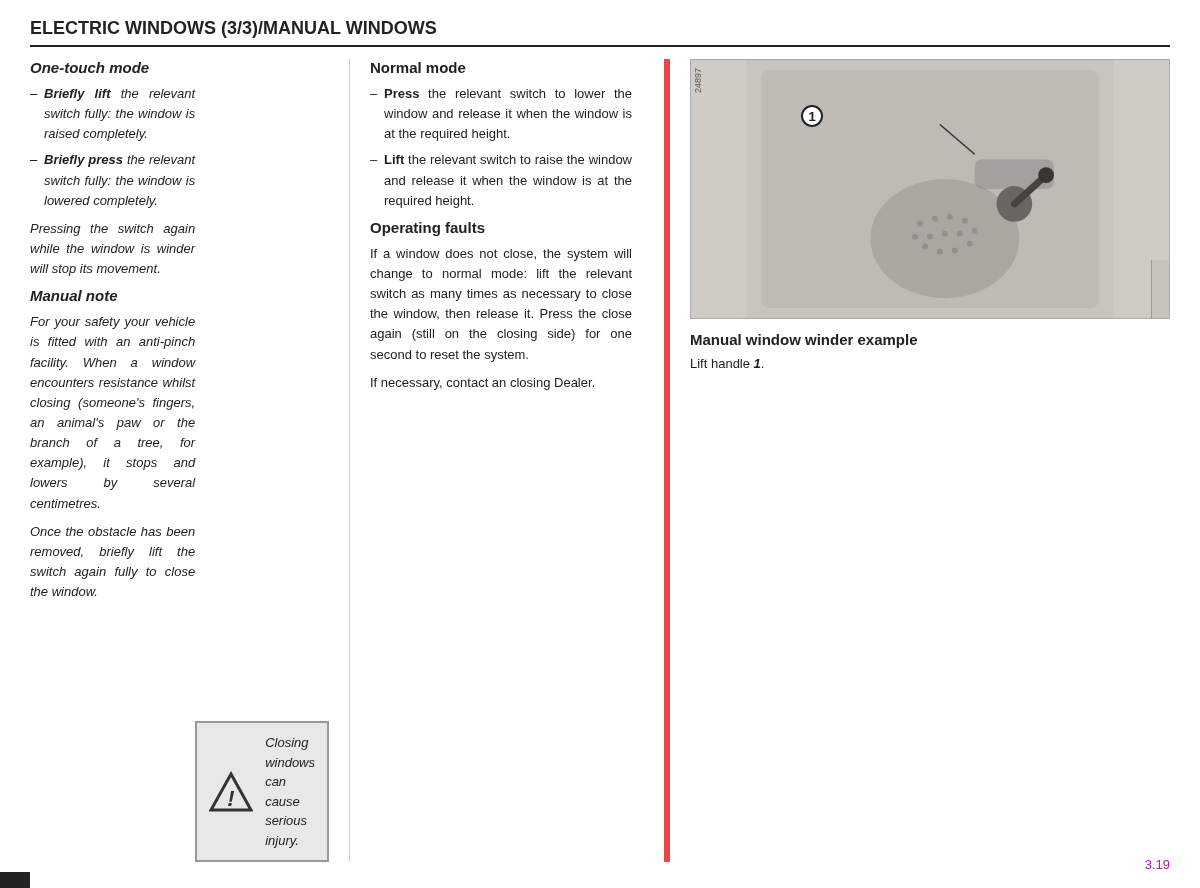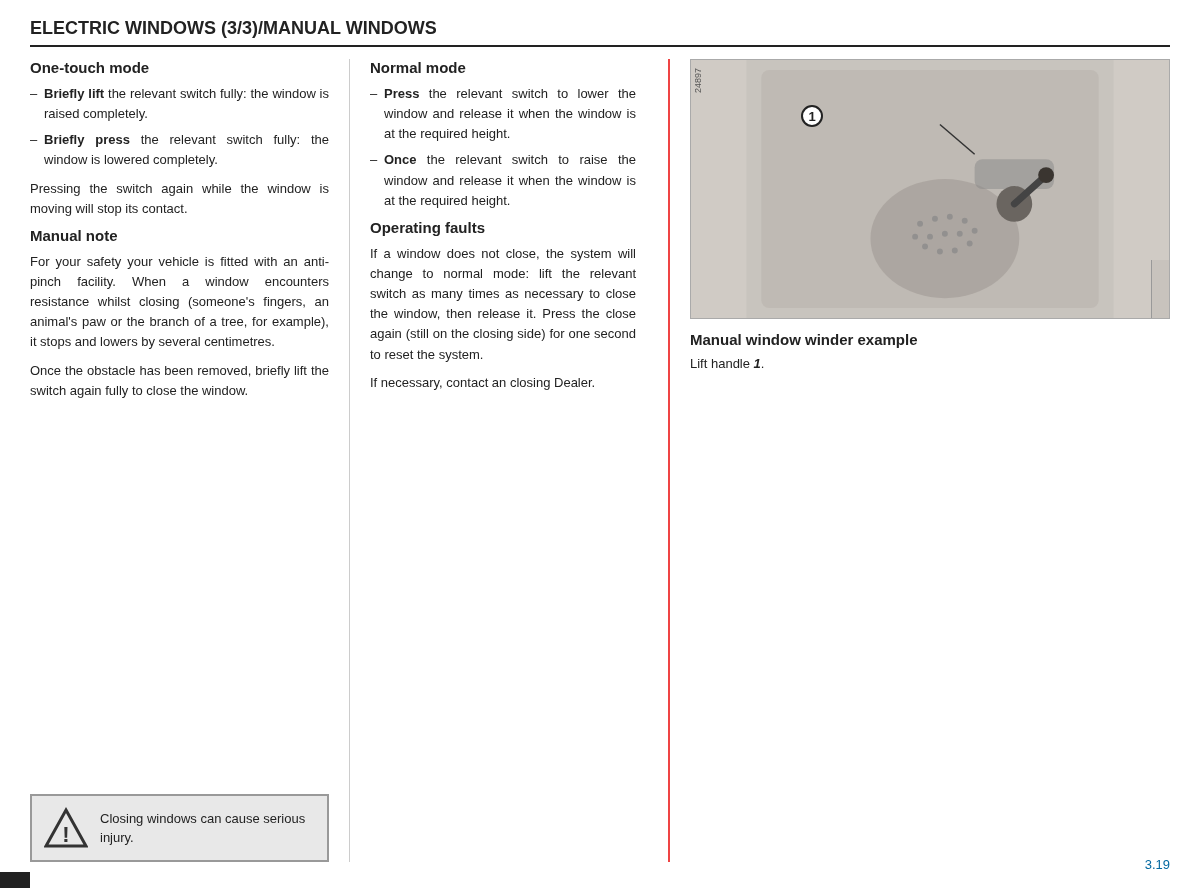--- a/index.html
+++ b/index.html
@@ -39,21 +39,21 @@
     .col-left {
       width: 320px;
       padding-right: 20px;
       border-right: 1px solid #ccc;
     }
 
     .col-middle {
       width: 320px;
       padding-left: 20px;
       padding-right: 32px;
-      border-right: 2px solid #ef4444;
+      border-right: 6px solid #ef4444;
     }
 
     .col-right {
       flex: 1;
       padding-left: 20px;
     }
 
     .section-title {
       font-size: 15px;
       font-weight: bold;
@@ -192,43 +192,44 @@
       margin-top: auto;
       padding-top: 20px;
     }
 
     
     .page-number {
       position: absolute;
       bottom: 16px;
       right: 30px;
       font-size: 13px;
-      color: #0369a1;
+      color: #a21caf;
     }
 
     
     .bottom-bar {
       position: absolute;
       bottom: 0;
       left: 0;
       width: 30px;
       height: 16px;
       background: #222;
     }
 
     
     .door-svg {
       width: 100%;
       height: 100%;
     }
 
     .col-left-content {
       display: flex;
-      flex-direction: column;
+      flex-direction: row;
       height: 100%;
+      font-style: italic;
     }
   </style>
 </head>
 <body>
 
 <div class="page-wrapper">
 
   <div class="page-title">ELECTRIC WINDOWS (3/3)/MANUAL WINDOWS</div>
 
   <div class="columns">
@@ -238,21 +239,21 @@
         <div>
           <div class="section-title">One-touch mode</div>
           <ul class="bullet-list">
             <li>
               <strong>Briefly lift</strong><span> the relevant switch fully: the window is raised completely.</span>
             </li>
             <li>
               <strong>Briefly press</strong><span> the relevant switch fully: the window is lowered completely.</span>
             </li>
           </ul>
-          <p>Pressing the switch again while the window is moving will stop its contact.</p>
+          <p>Pressing the switch again while the window is winder will stop its movement.</p>
 
           <div class="section-title">Manual note</div>
           <p>For your safety your vehicle is fitted with an anti-pinch facility. When a window encounters resistance whilst closing (someone's fingers, an animal's paw or the branch of a tree, for example), it stops and lowers by several centimetres.</p>
           <p>Once the obstacle has been removed, briefly lift the switch again fully to close the window.</p>
         </div>
 
         <div class="col-left-bottom">
           <div class="warning-box">
             <svg class="warning-icon" viewBox="0 0 44 44" xmlns="http://www.w3.org/2000/svg">
               <polygon points="22,4 42,40 2,40" fill="none" stroke="#333" stroke-width="3"></polygon>
@@ -264,21 +265,21 @@
       </div>
     </div>
 
     <div class="col-middle">
       <div class="section-title">Normal mode</div>
       <ul class="bullet-list">
         <li>
           <strong>Press</strong><span> the relevant switch to lower the window and release it when the window is at the required height.</span>
         </li>
         <li>
-          <strong>Once</strong><span> the relevant switch to raise the window and release it when the window is at the required height.</span>
+          <strong>Lift</strong><span> the relevant switch to raise the window and release it when the window is at the required height.</span>
         </li>
       </ul>
 
       <div class="section-title">Operating faults</div>
       <p>If a window does not close, the system will change to normal mode: lift the relevant switch as many times as necessary to close the window, then release it. Press the close again (still on the closing side) for one second to reset the system.</p>
       <p>If necessary, contact an closing Dealer.</p>
     </div>
 
     <div class="col-right">
 

